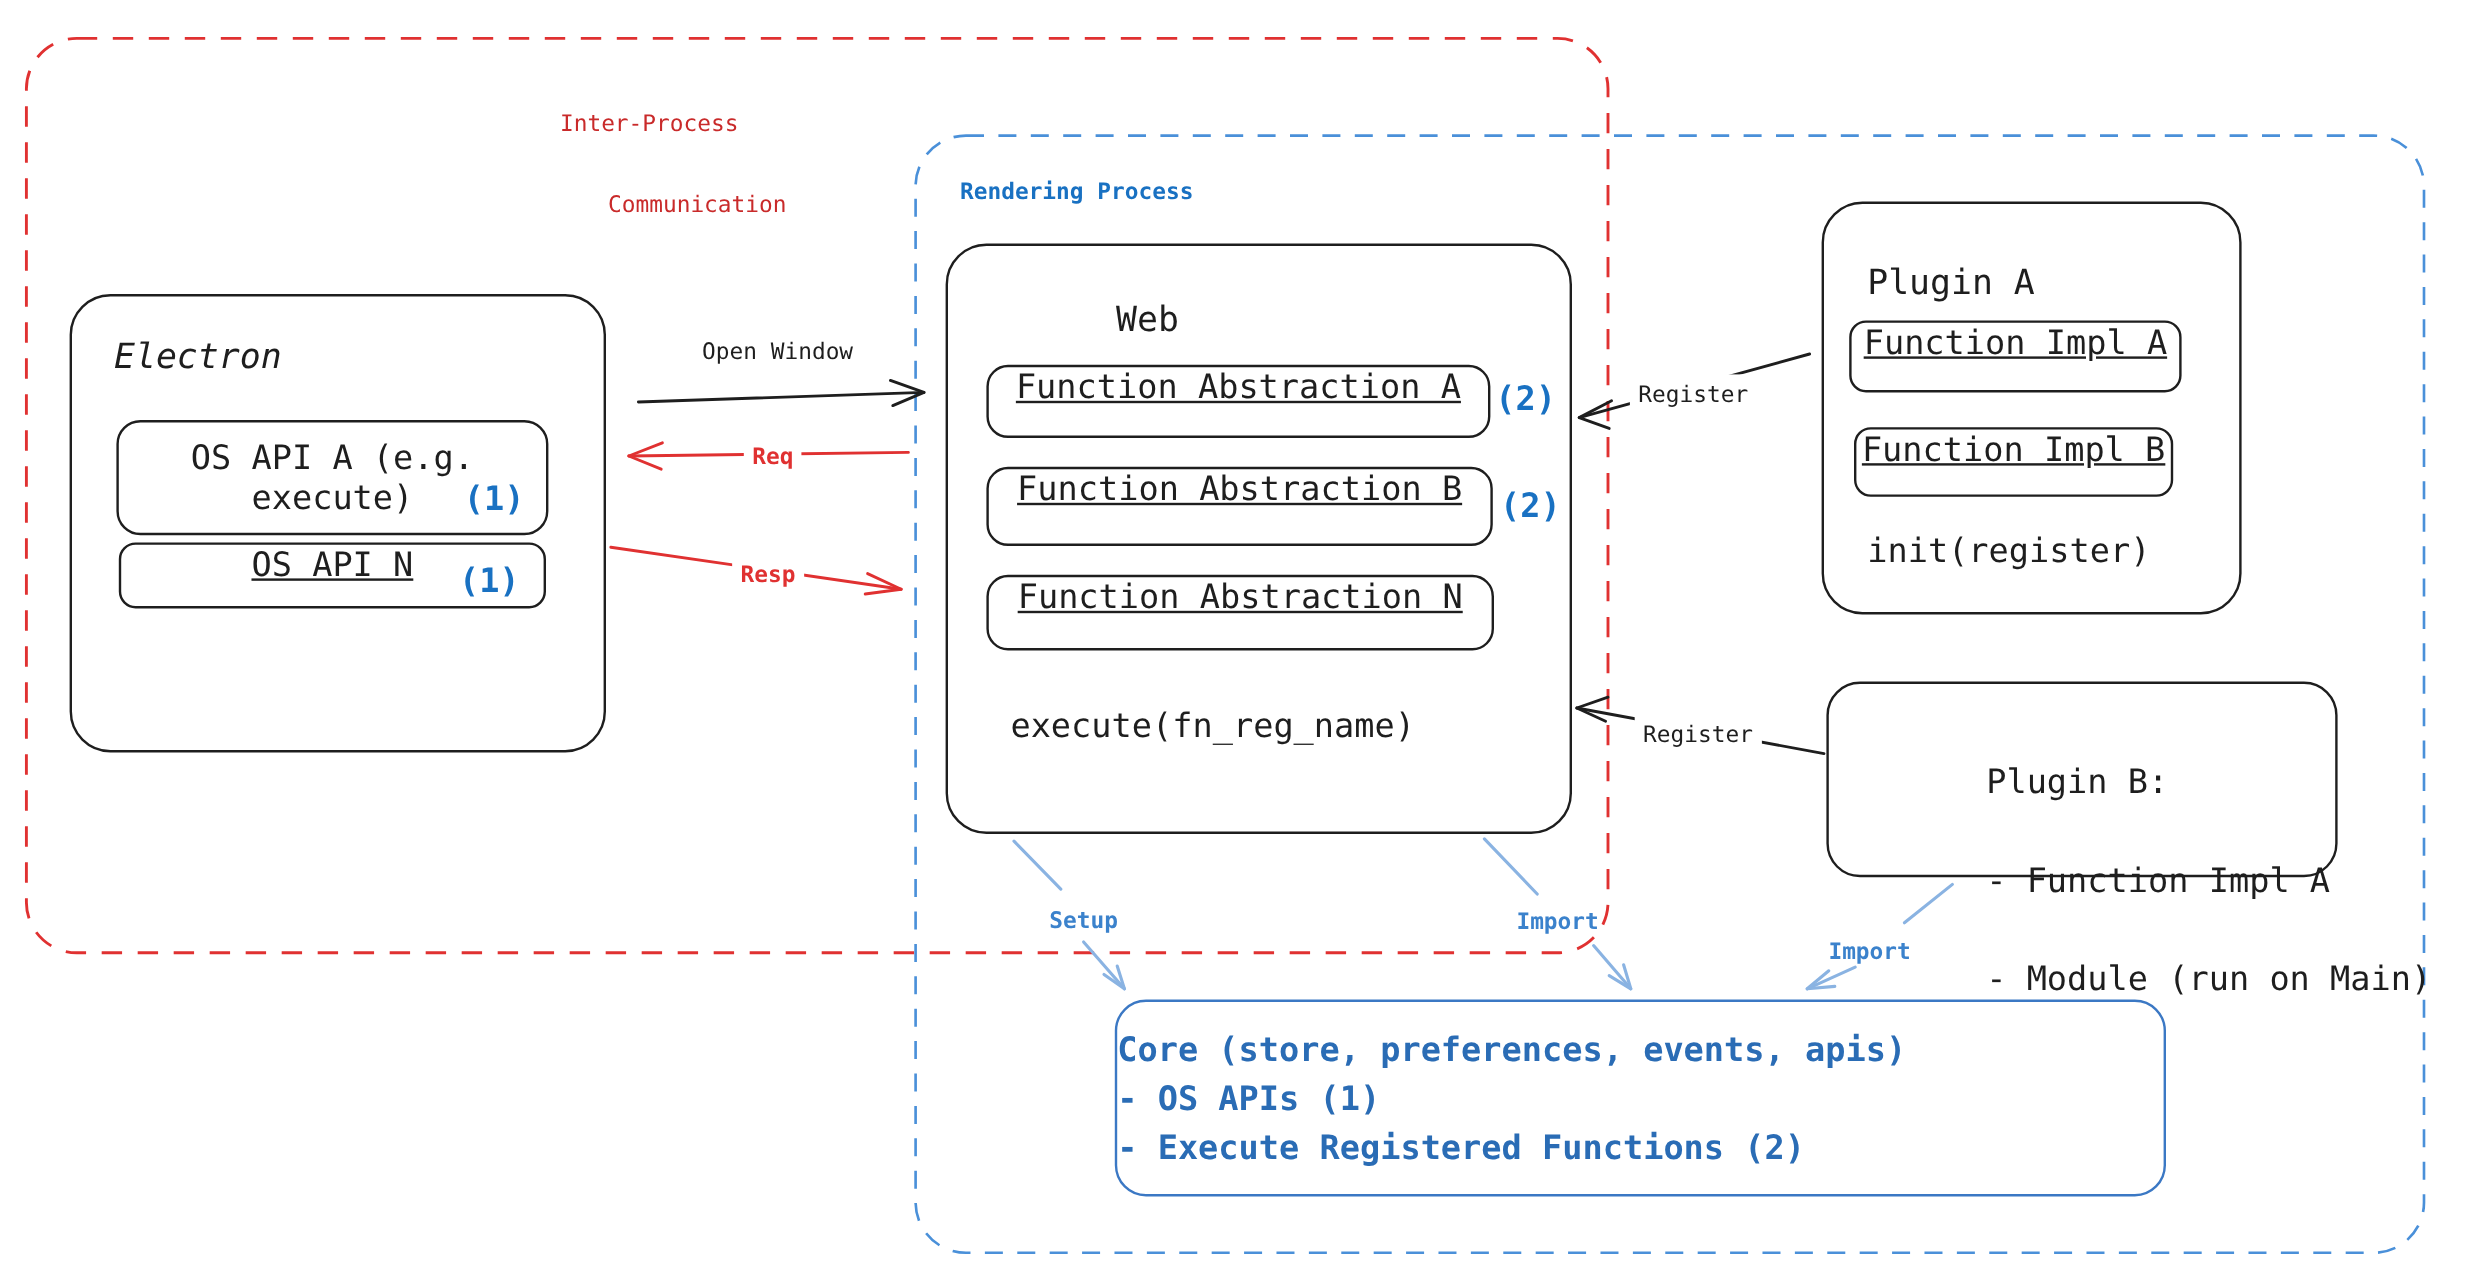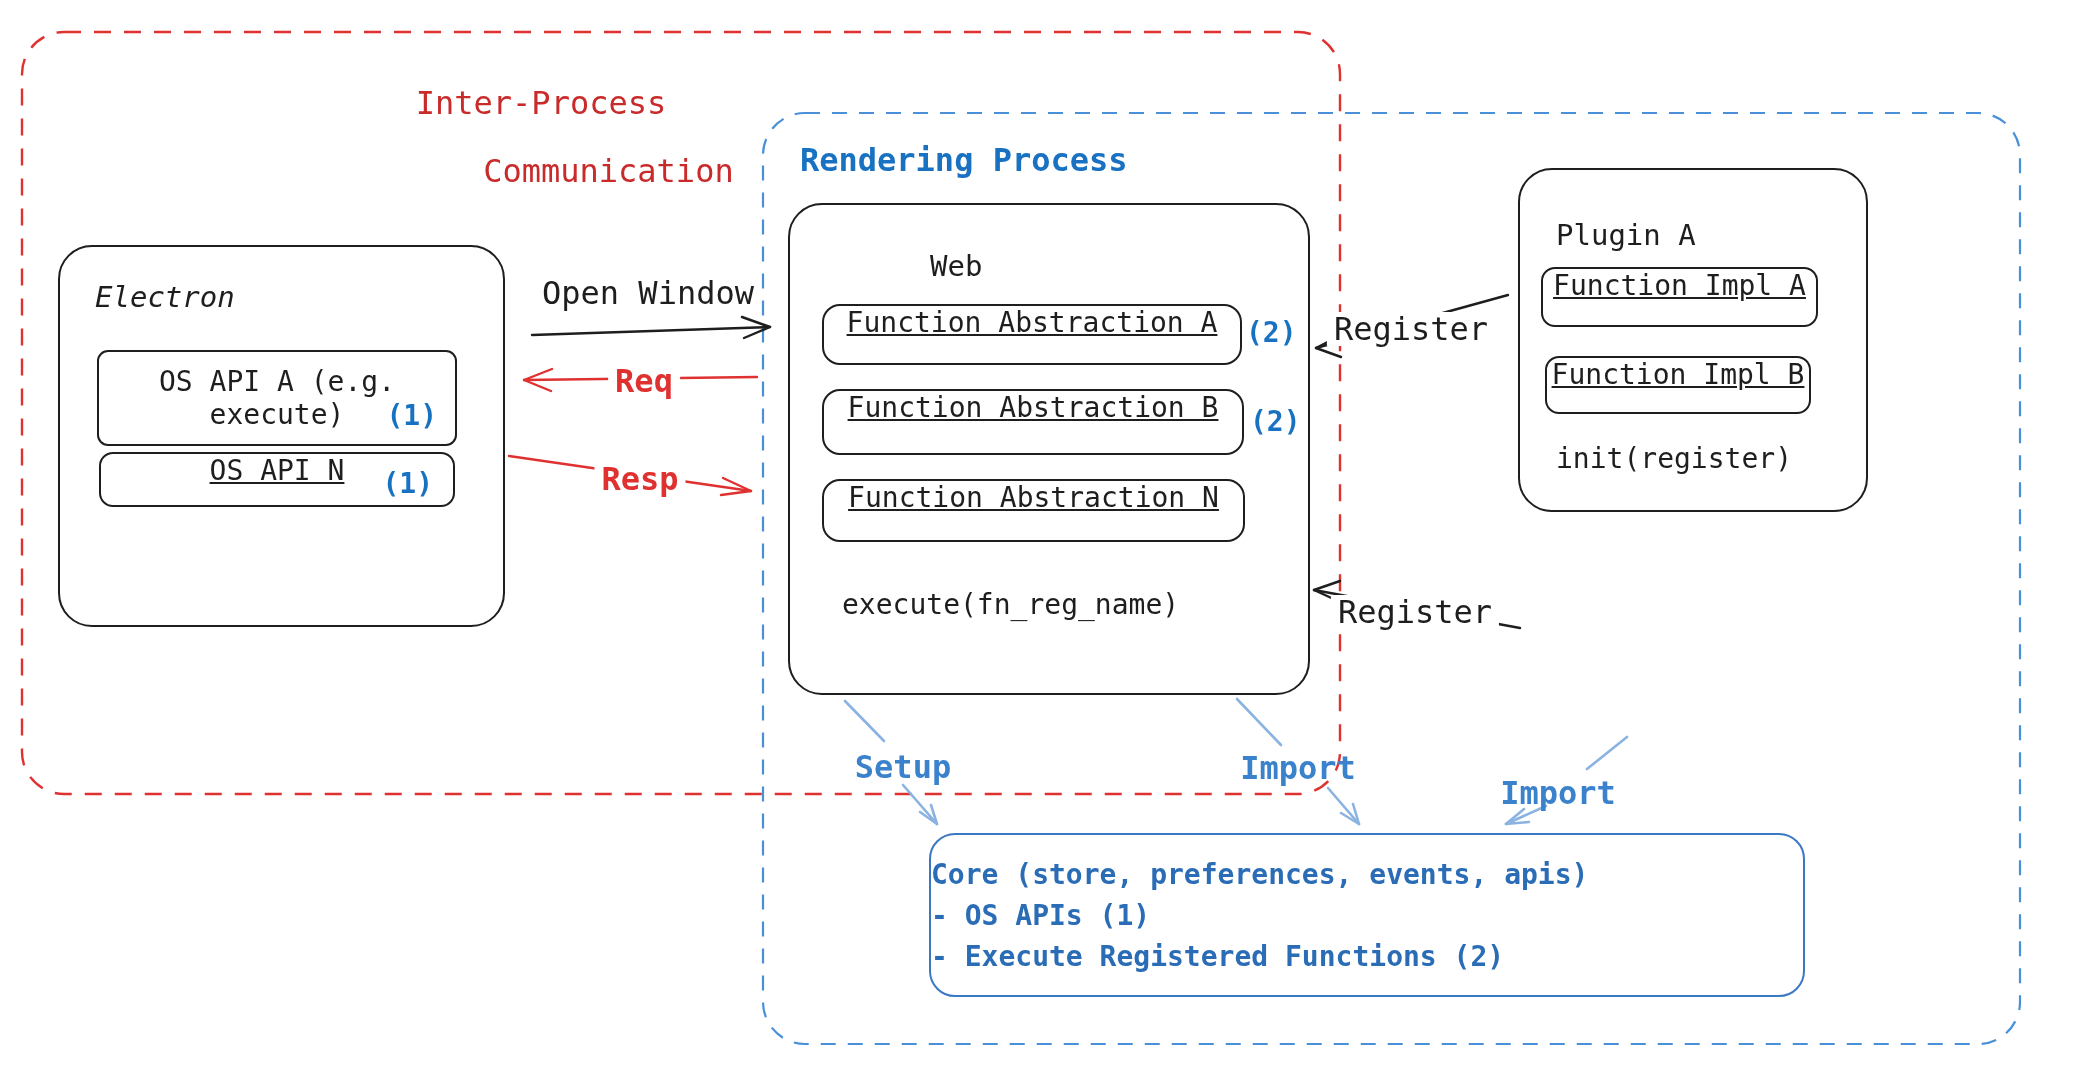--- a/index.html
+++ b/index.html
@@ -21,21 +21,21 @@
   svg.wires{position:absolute;left:0;top:0;z-index:1;}
   .node{
     position:absolute;z-index:2;background:#fff;
     border:2.2px solid var(--black);
     box-sizing:border-box;
   }
   .big{border-radius:34px;}
   .pill{border-radius:18px;display:flex;align-items:flex-start;justify-content:center;text-decoration:underline;}
   .pill-col{border-radius:20px;display:flex;flex-direction:column;align-items:center;justify-content:center;line-height:33px;}
   .lbl{
-    position:absolute;z-index:3;font-size:32px;font-weight:500;
+    position:absolute;z-index:3;font-size:19px;font-weight:500;
     white-space:pre;line-height:34px;
   }
   .lbl.center{text-align:center;transform:translateX(-50%);}
   .lbl.bg{background:#ffffff;padding:0 7px;}
   .t-black{color:var(--black);}
   .t-red{color:var(--red-text);}
   .t-blue{color:var(--blue);}
   .t-bluelabel{color:var(--blue-label);font-weight:700;}
   .boxtitle{position:absolute;font-size:29px;font-weight:500;white-space:pre;}
   .inner-txt{font-size:28px;font-weight:500;white-space:pre;}
@@ -113,21 +113,21 @@
   </svg>
 
   <div class="lbl center t-red" style="left:541px;top:86px;"><span>Inter-Process</span><br>
        <span>Communication</span></div>
 
   <div class="lbl t-blue" style="left:800px;top:143px;font-weight:700;">Rendering Process</div>
 
   <div class="node big" id="electron-box" style="left:58px;top:245px;width:447px;height:382px;">
     <div class="boxtitle" style="left:35px;top:33px;font-style:italic;">Electron</div>
 
-    <div class="node pill-col" style="left:37px;top:103px;width:360px;height:96px;border-radius:11px;">
+    <div class="node pill-col" style="left:37px;top:103px;width:360px;height:96px;">
       <span class="inner-txt">OS API A (e.g.</span>
       <span class="inner-txt">execute)</span>
       <span class="ref" style="right:18px;bottom:12px;">(1)</span>
     </div>
 
     <div class="node pill" style="left:39px;top:205px;width:356px;height:55px;border-radius:14px;">
       <span class="inner-txt">OS API N</span>
       <span class="ref" style="right:20px;top:13px;">(1)</span>
     </div>
   </div>
@@ -160,20 +160,27 @@
       <span class="inner-txt">Function Impl A</span>
     </div>
 
     <div class="node pill" style="left:25px;top:186px;width:266px;height:58px;border-radius:14px;">
       <span class="inner-txt">Function Impl B</span>
     </div>
 
     <div class="inner-txt" style="position:absolute;left:36px;top:272px;">init(register)</div>
   </div>
 
+  <div class="node big" id="plugin-b-box" style="left:1522px;top:568px;width:426px;height:163px;border-radius:28px;">
+    <div class="list">
+      <span>Plugin B:</span><br>
+      <span>- Function Impl A</span><br>
+      <span>- Module (run on Main)</span>
+    </div>
+  </div>
 
   <div id="core-box" style="left:929px;top:833px;width:876px;height:164px;">
     <span>Core (store, preferences, events, apis)</span>
     <span>- OS APIs (1)</span>
     <span>- Execute Registered Functions (2)</span>
   </div>
 
   <div class="lbl center t-black" style="left:648px;top:276px;">Open Window</div>
 
   <div class="lbl center bg" style="left:644px;top:364px;color:var(--red);font-weight:700;">Req</div>

